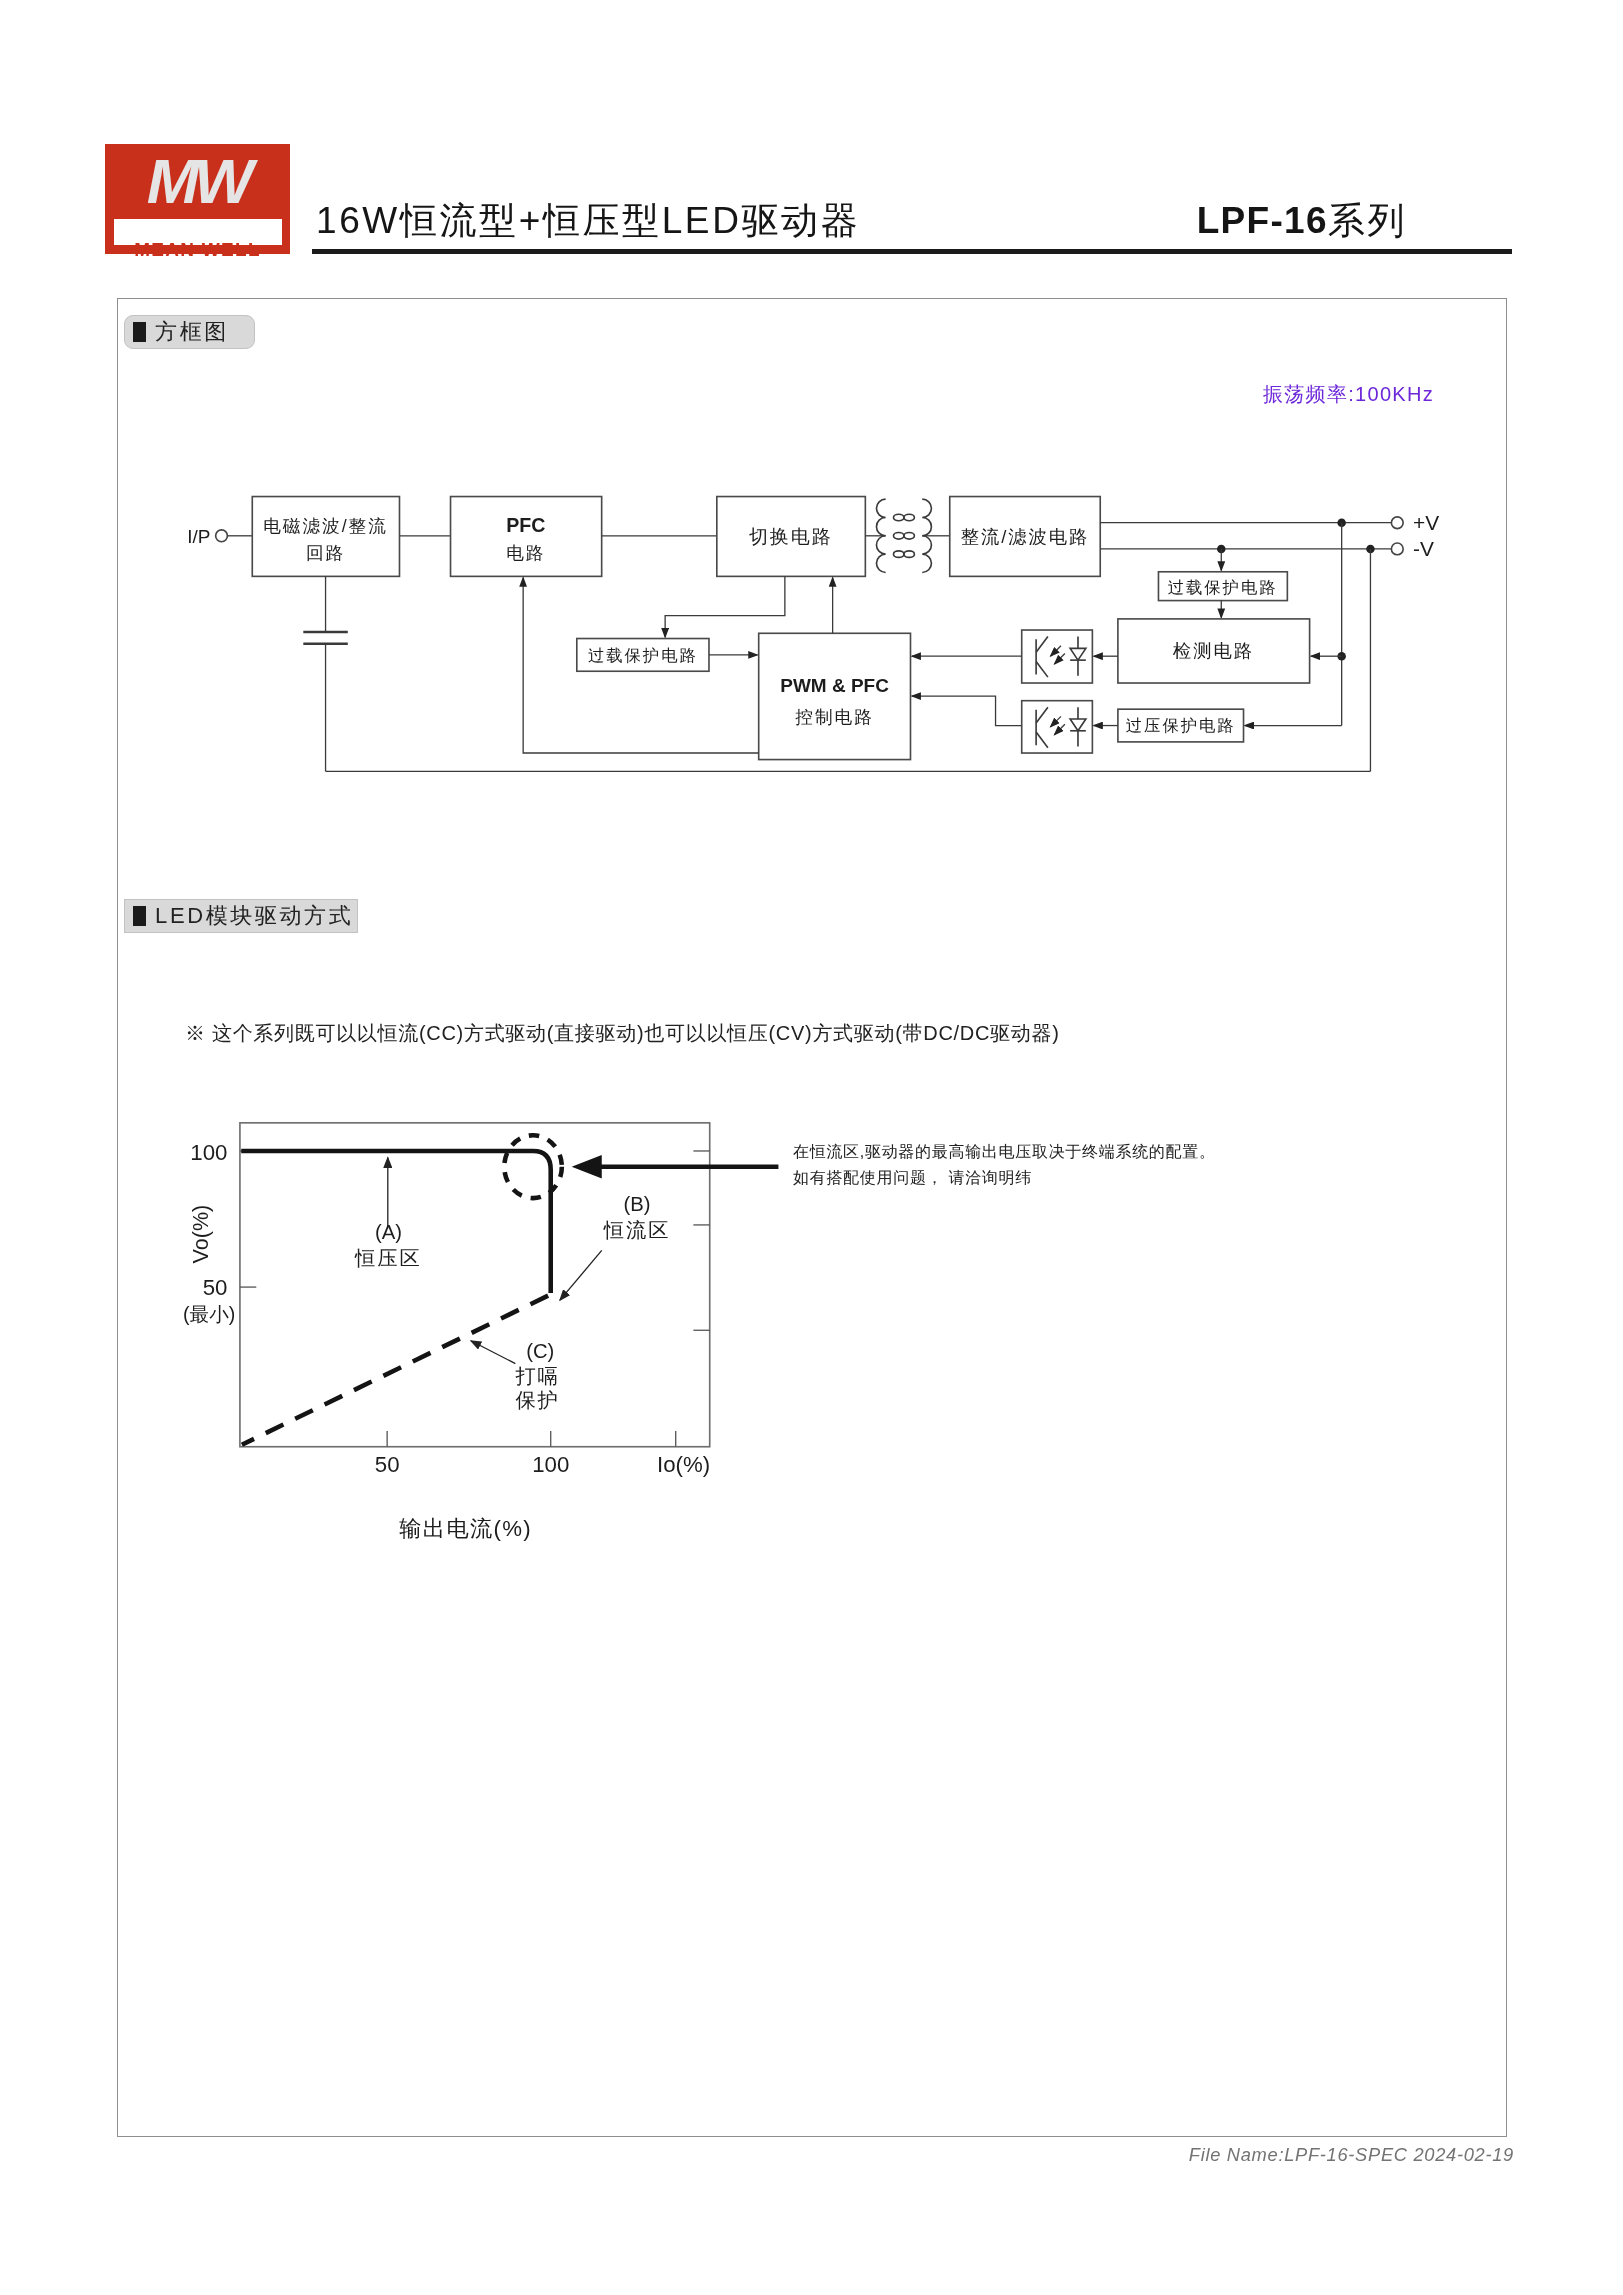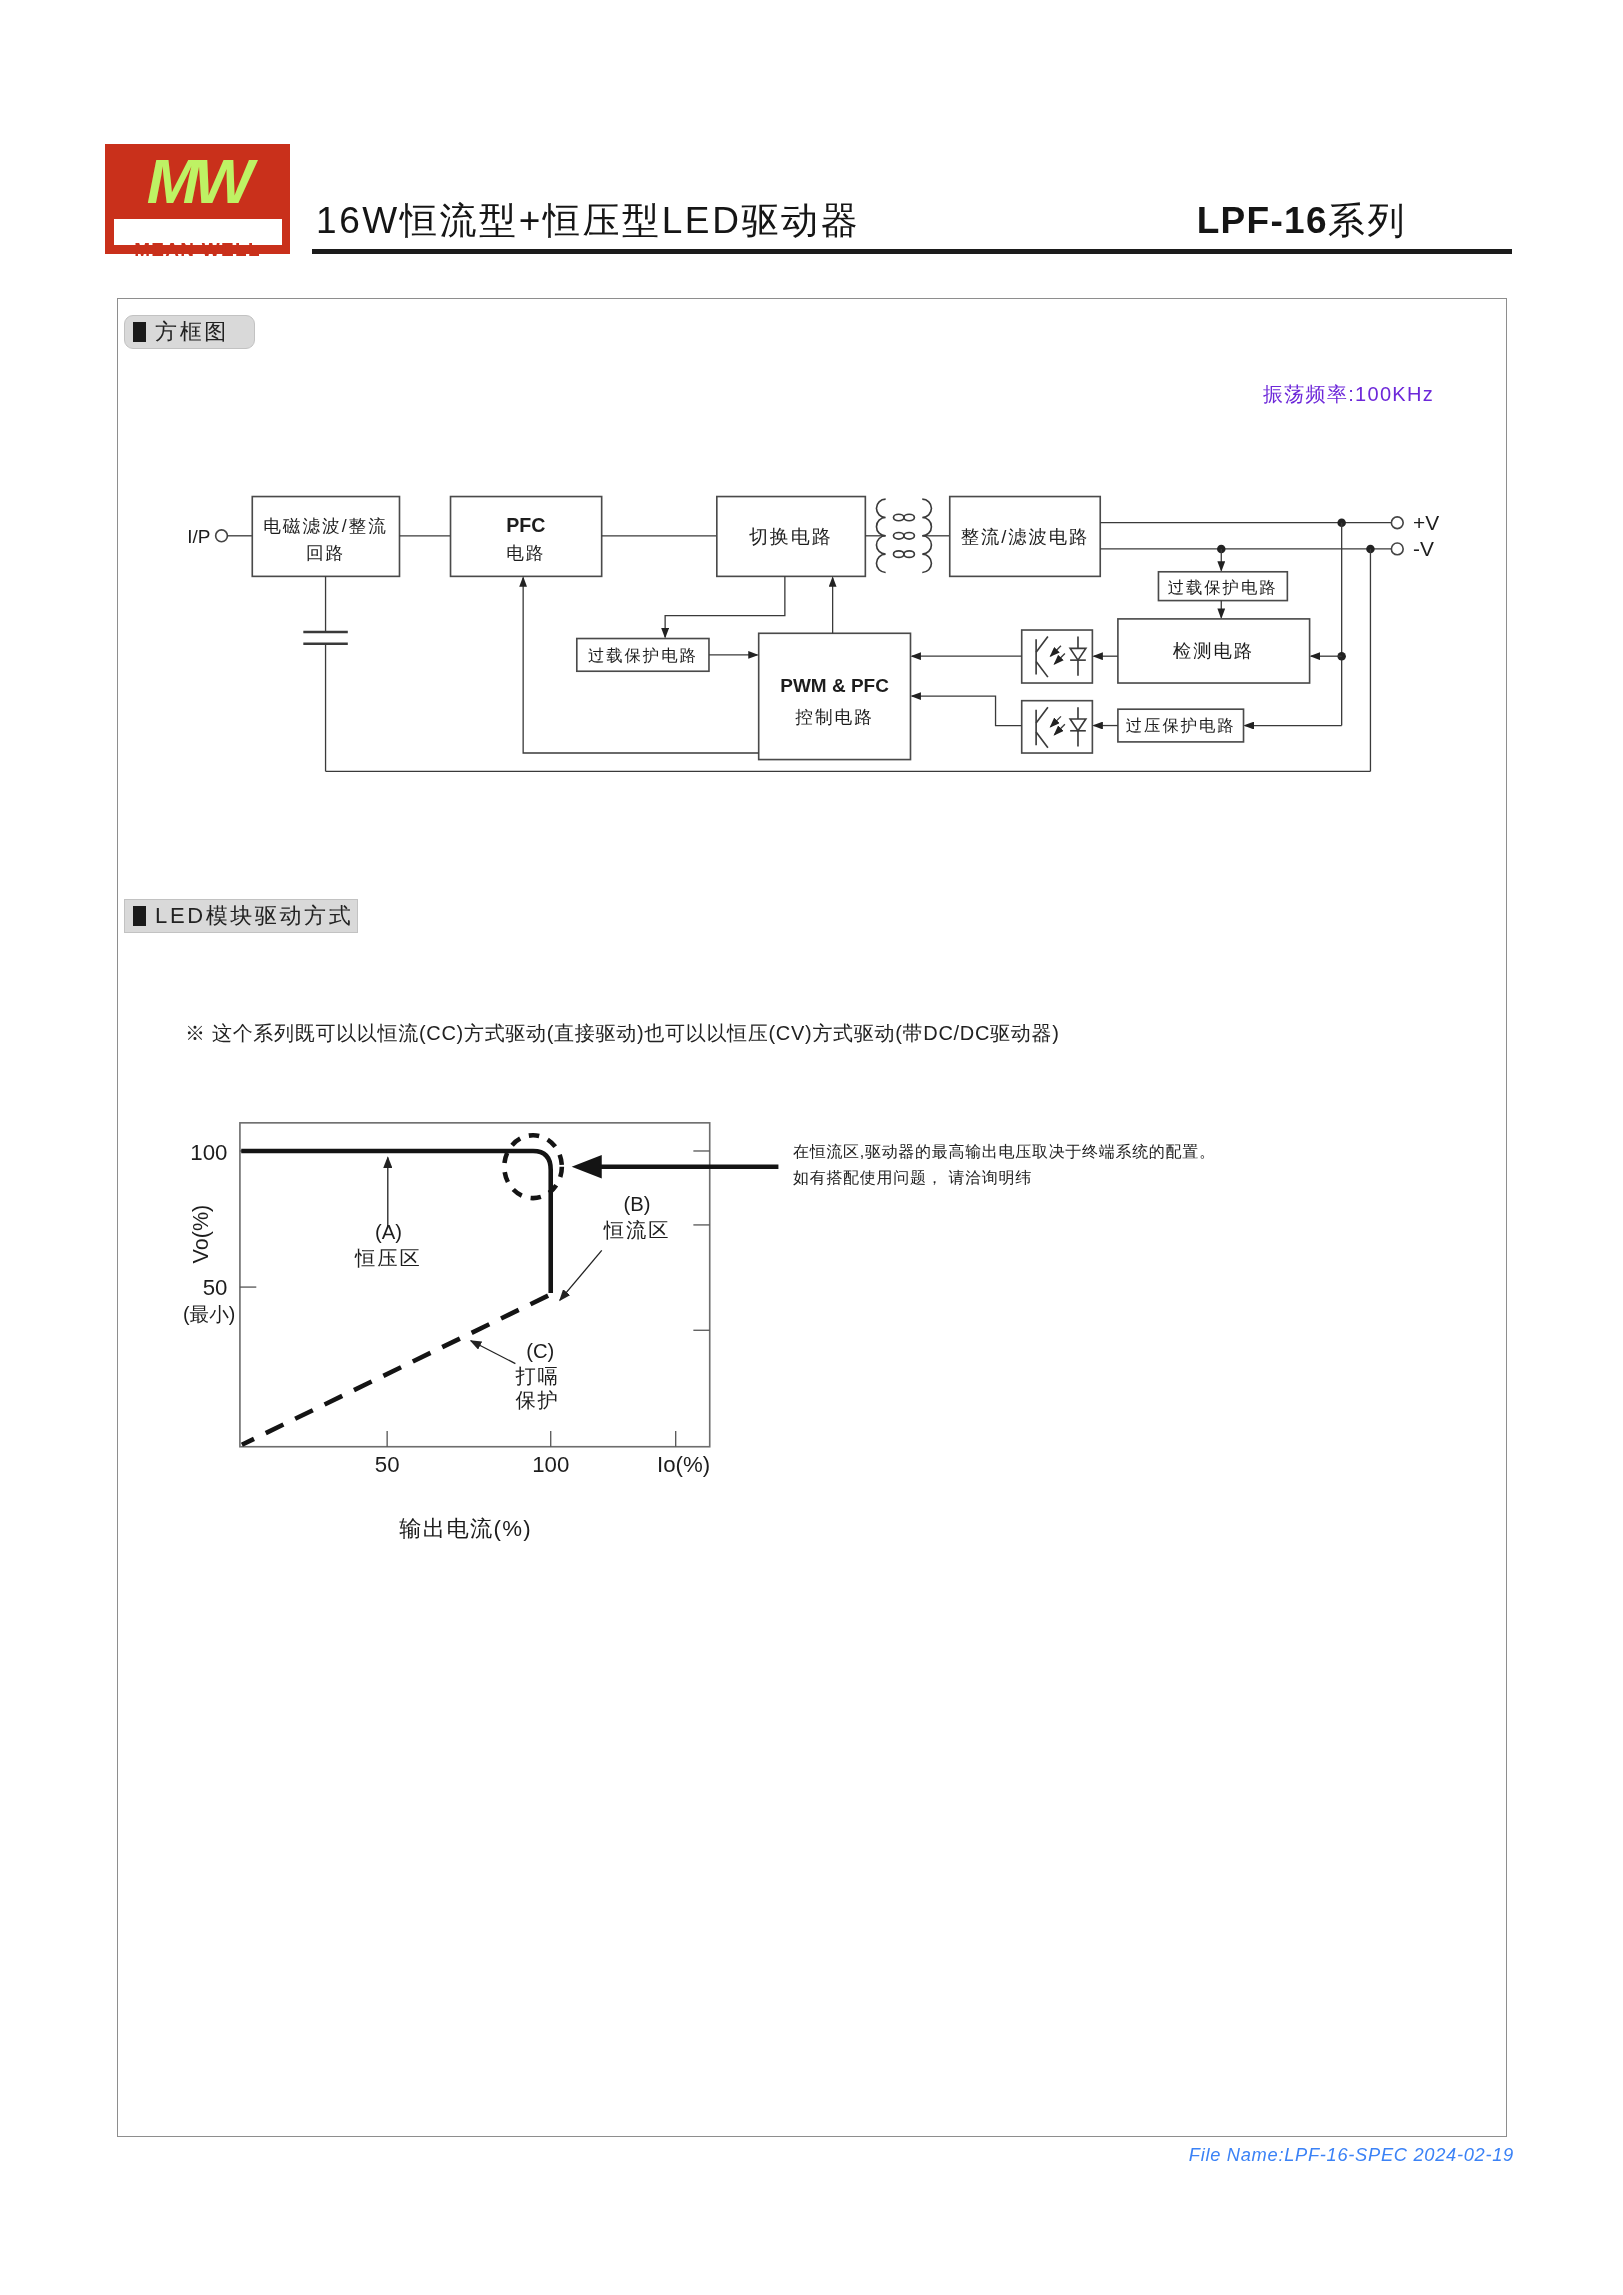--- a/index.html
+++ b/index.html
@@ -1,20 +1,20 @@
 <!DOCTYPE html>
 <html style="font-size:10.5px"><head>
 <meta charset="utf-8">
 <style>
   html,body{margin:0;padding:0;background:#ffffff;}
   body{width:1623px;height:2295px;position:relative;font-family:"Liberation Sans",sans-serif;color:#1a1a1a;overflow:hidden;}
   .abs{position:absolute;}
   
   #logo{left:105px;top:144px;width:185px;height:110px;background:#C9301B;}
-  #logo-mw{position:absolute;left:0;top:1.3px;width:185px;height:73px;color:#bef264;
+  #logo-mw{position:absolute;left:0;top:1.3px;width:185px;height:73px;color:#e5e5e5;
            font-style:italic;font-weight:bold;font-size:63px;text-align:center;letter-spacing:-5.2px;line-height:73px;}
   #logo-band{position:absolute;left:8.5px;top:75px;width:168px;height:26px;background:#ffffff;
              display:flex;align-items:center;justify-content:center;}
   #logo-band span{color:#C9301B;font-weight:bold;font-size:19px;letter-spacing:1.3px;margin-top:36px;}
   #doc-title{left:316px;top:196px;font-size:37px;letter-spacing:2.6px;color:#151515;}
   #doc-series{right:216px;top:196px;font-size:37px;color:#151515;white-space:nowrap;}
   #doc-series .m{font-weight:800;letter-spacing:1.3px;}
   #doc-series .s{font-weight:400;letter-spacing:2.6px;}
   #title-rule{left:312px;top:249px;width:1200px;height:5.2px;background:#1b1b1b;}
   
@@ -23,21 +23,21 @@
                  display:flex;align-items:center;gap:9.2px;padding-left:7.9px;}
   .section-label .bullet{width:13px;height:19.6px;background:#1a1a1a;flex:0 0 auto;}
   .section-label .txt{font-size:22px;letter-spacing:2.6px;color:#222;white-space:nowrap;}
   #sec1-label{left:124px;top:315px;width:131px;border-radius:9px;}
   #sec2-label{left:124px;top:899px;width:234px;}
   #osc-note{left:1263px;top:381px;font-size:20px;letter-spacing:1.3px;color:#6d28d9;}
   #cc-note{left:185px;top:1020px;font-size:20px;letter-spacing:0.7px;color:#222;white-space:nowrap;}
   .annot{font-size:16px;letter-spacing:0.7px;color:#222;white-space:nowrap;}
   #annot-1{left:793px;top:1142px;}
   #annot-2{left:793px;top:1168px;}
-  #footer-file{right:109px;top:2144px;font-size:18.3px;font-style:italic;color:#3b82f6;letter-spacing:0.7px;}
+  #footer-file{right:109px;top:2144px;font-size:18.3px;font-style:italic;color:#737373;letter-spacing:0.7px;}
   svg text{font-family:"Liberation Sans",sans-serif;fill:#1d1d1d;}
   .blk{fill:none;stroke:#4a4a4a;stroke-width:2.5;}
   .wire{stroke:#3a3a3a;stroke-width:2;fill:none;}
   .blab{letter-spacing:3px;}
 </style>
 </head>
 <body>
 
 <div class="abs" id="logo">
   <div id="logo-mw">MW</div>

